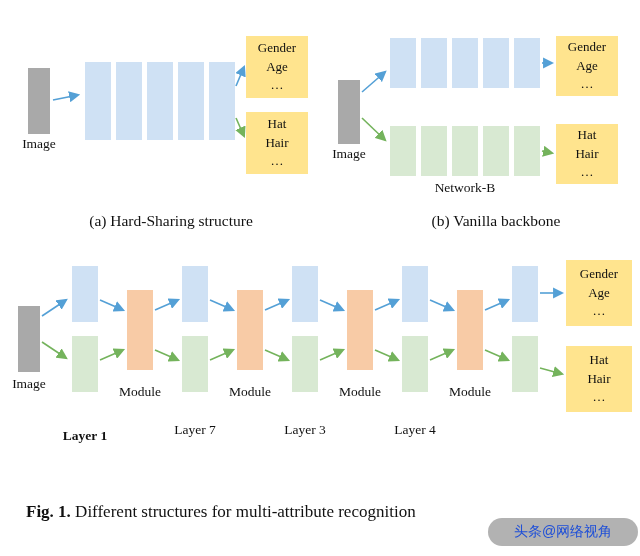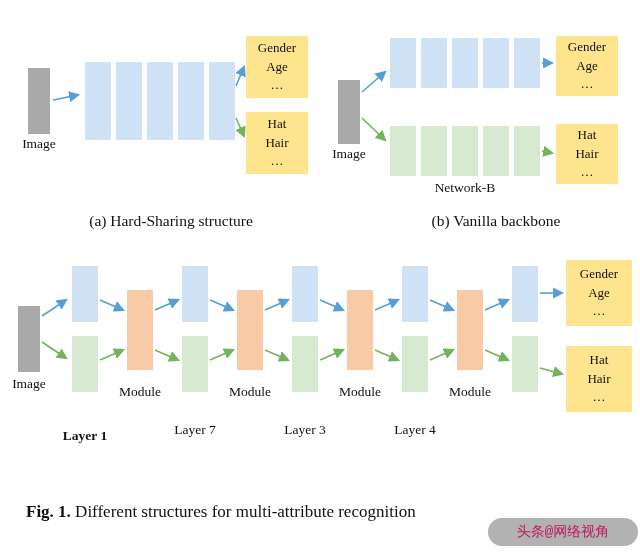--- a/index.html
+++ b/index.html
@@ -8,23 +8,23 @@
   .blk{position:absolute;}
   .b-blue{background:#cfe1f4;}
   .b-green{background:#d8e9d2;}
   .b-orange{background:#f8cba6;}
   .b-gray{background:#a9a9a9;}
   .ybox{position:absolute;background:#ffe48e;display:flex;flex-direction:column;
         align-items:center;justify-content:center;font-size:13px;line-height:1.45;}
   .lbl{position:absolute;font-size:13.5px;text-align:center;}
   .cap{position:absolute;font-size:15.5px;text-align:center;}
   .figcap{position:absolute;font-size:17px;}
-  .wm{position:absolute;background:rgba(130,130,130,.62);color:#be185d;border-radius:14px;
+  .wm{position:absolute;background:rgba(130,130,130,.62);color:#1d4ed8;border-radius:14px;
       display:flex;align-items:center;justify-content:center;font-size:14px;
-      font-family:Liberation Mono, monospace;}
+      font-family:Liberation Sans, sans-serif;}
   svg.arrows{position:absolute;left:0;top:0;pointer-events:none;}
   .lb{stroke:#54a0d6;stroke-width:1.6;}
   .lg{stroke:#74b35c;stroke-width:1.6;}
 </style>
 </head>
 <body>
 
 <div id="stage">
 
   <div class="blk b-gray" style="left:28px;top:68px;width:22px;height:66px;"></div>

